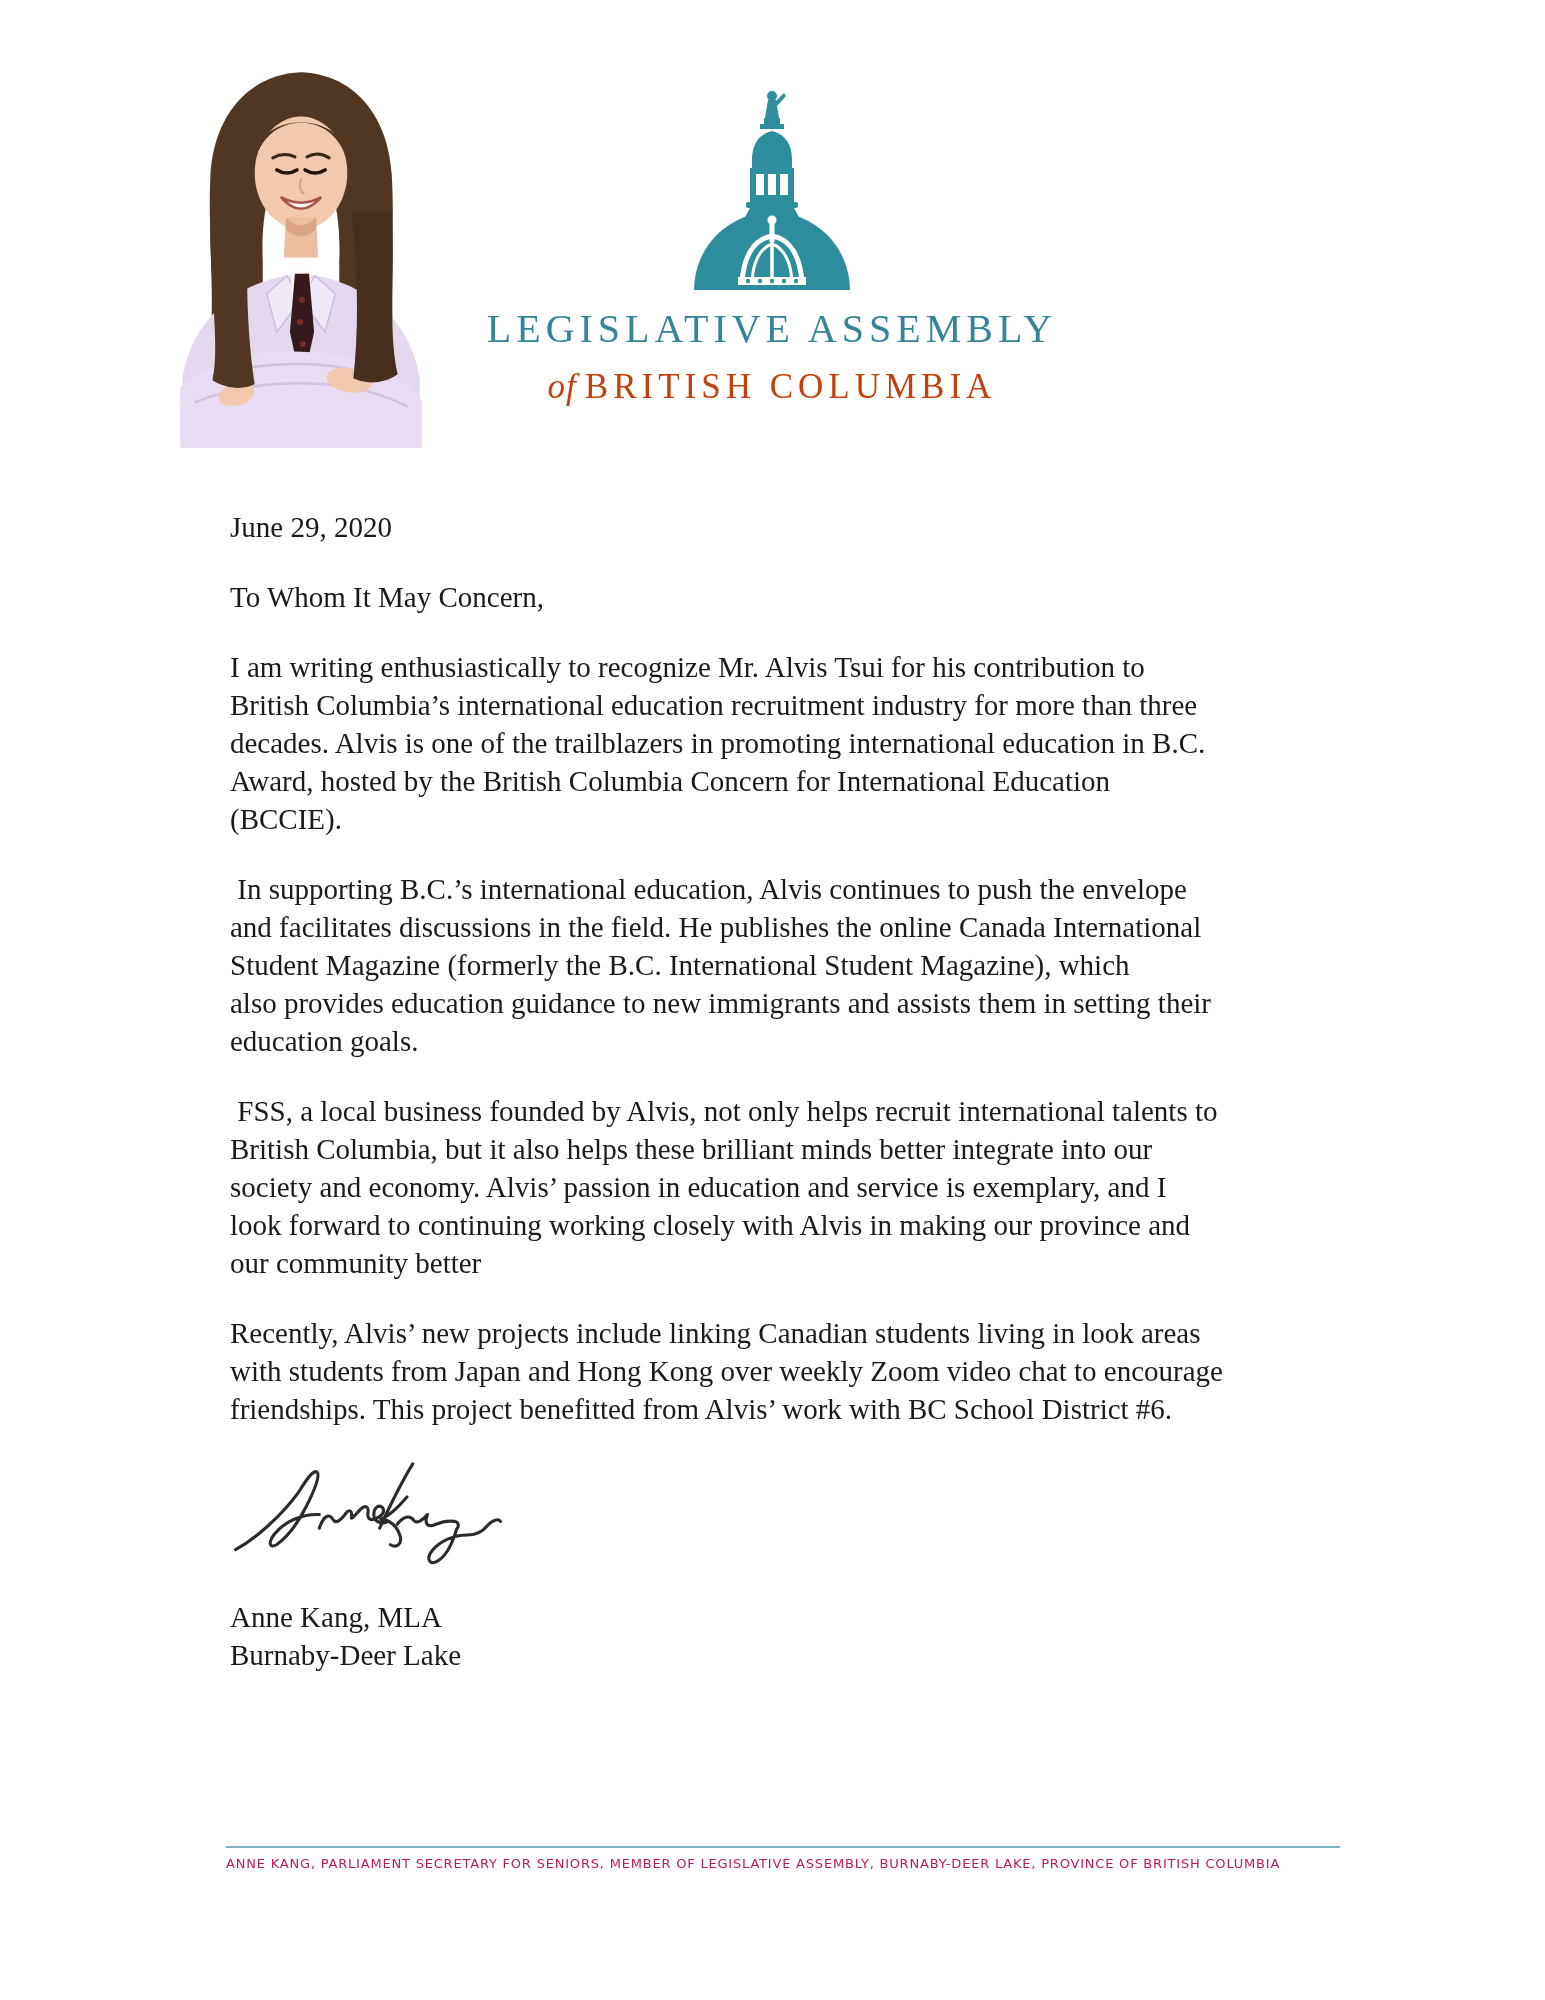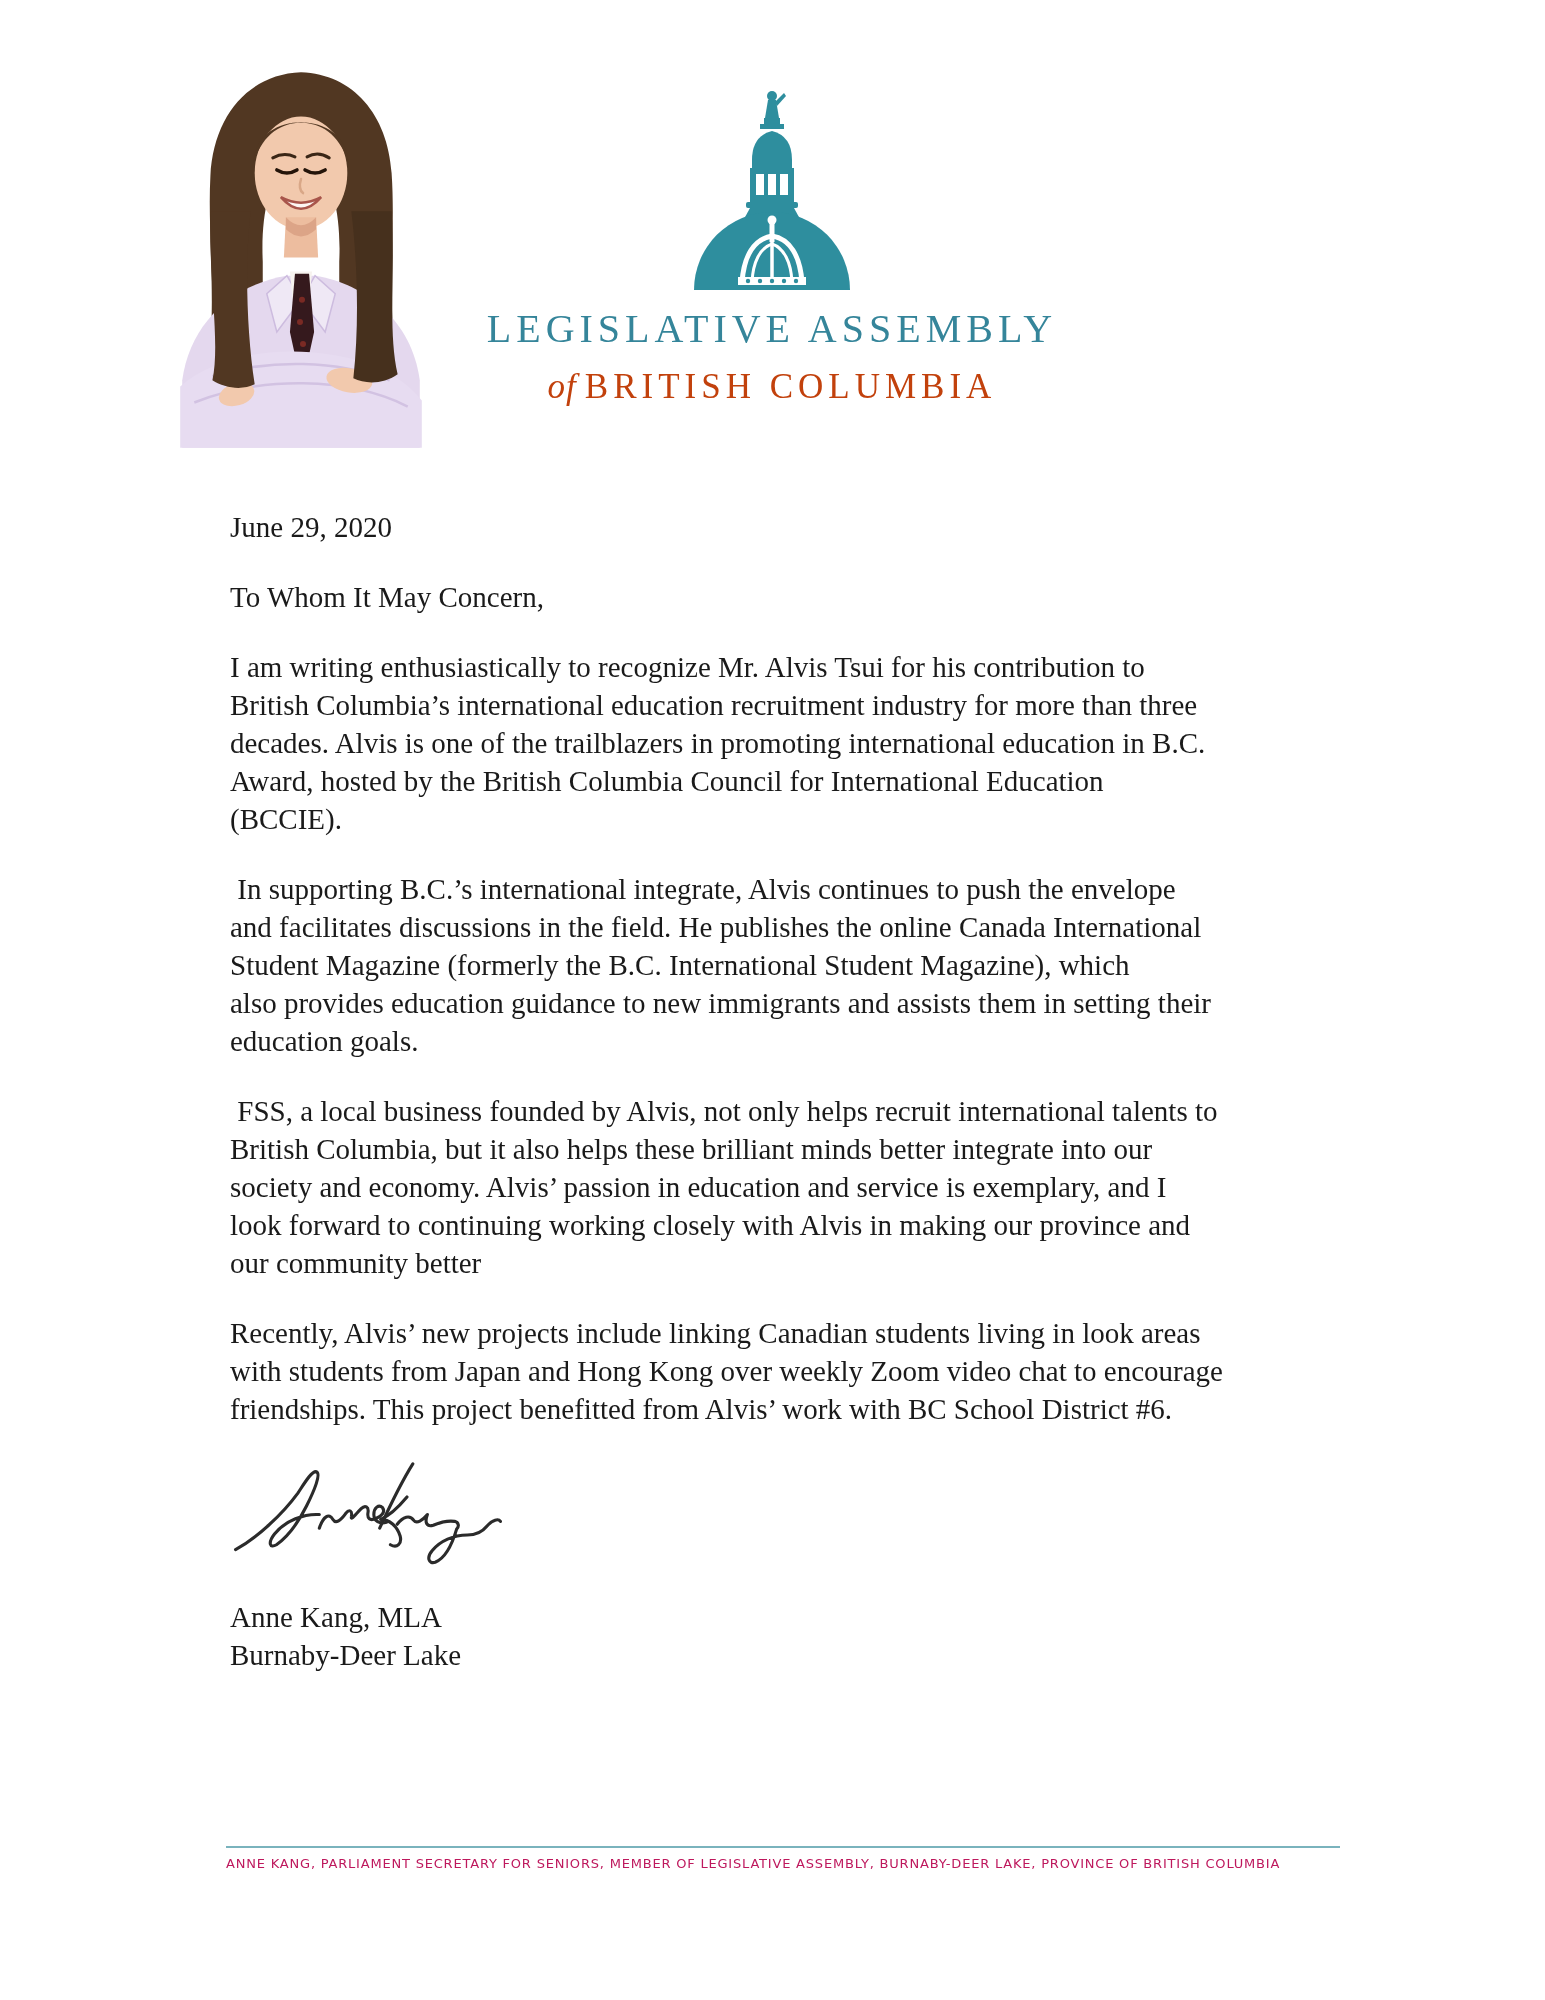--- a/index.html
+++ b/index.html
@@ -150,26 +150,26 @@
       </p>
 
     <p>
         <span class="line">To Whom It May Concern,</span>
       </p>
 
     <p>
       <span class="line">I am writing enthusiastically to recognize Mr. Alvis Tsui for his contribution to</span>
       <span class="line">British Columbia’s international education recruitment industry for more than three</span>
       <span class="line">decades. Alvis is one of the trailblazers in promoting international education in B.C.</span>
-      <span class="line">Award, hosted by the British Columbia Council for International Education</span>
+      <span class="line">Award, hosted by the British Columbia Concern for International Education</span>
       <span class="line">(BCCIE).</span>
     </p>
 
     <p>
-      <span class="line"> In supporting B.C.’s international integrate, Alvis continues to push the envelope</span>
+      <span class="line"> In supporting B.C.’s international education, Alvis continues to push the envelope</span>
       <span class="line">and facilitates discussions in the field. He publishes the online Canada International</span>
       <span class="line">Student Magazine (formerly the B.C. International Student Magazine), which</span>
       <span class="line">also provides education guidance to new immigrants and assists them in setting their</span>
       <span class="line">education goals.</span>
     </p>
 
     <p>
       <span class="line"> FSS, a local business founded by Alvis, not only helps recruit international talents to</span>
       <span class="line">British Columbia, but it also helps these brilliant minds better integrate into our</span>
       <span class="line">society and economy. Alvis’ passion in education and service is exemplary, and I</span>

